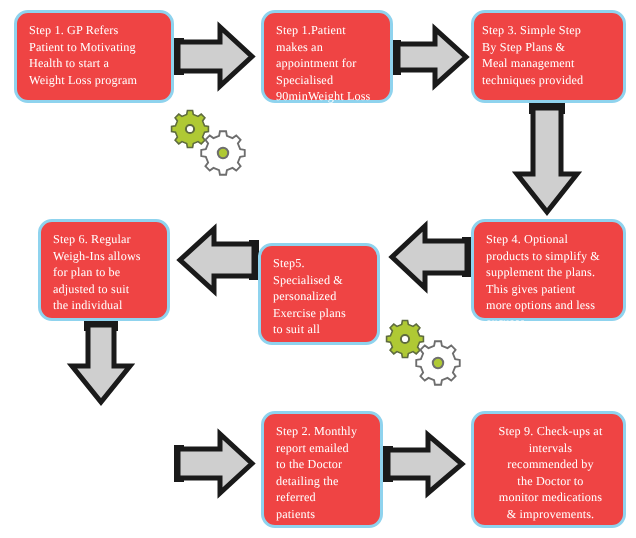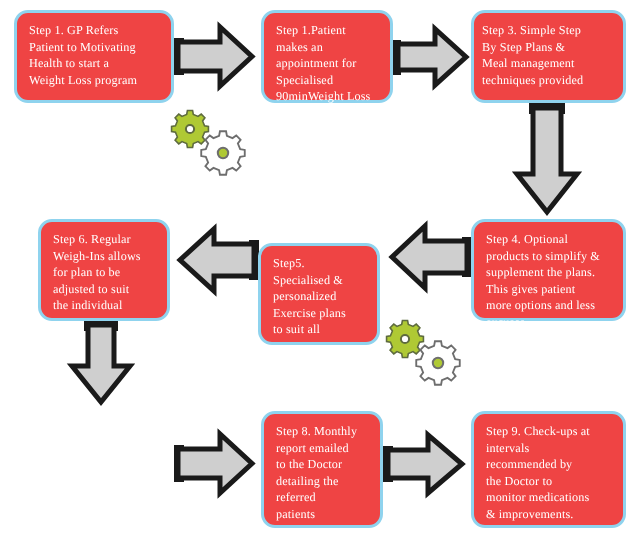--- a/index.html
+++ b/index.html
@@ -45,21 +45,21 @@
   #box1 { left: 14px;  top: 10px;  width: 160px; height: 93px; }
   #box2 { left: 261px; top: 10px;  width: 132px; height: 93px; }
   #box3 { left: 471px; top: 10px;  width: 155px; height: 93px; padding-left: 8px; }
   
   #box6 { left: 38px;  top: 219px; width: 132px; height: 102px; }
   #box5 { left: 258px; top: 219px; width: 122px; height: 102px; margin-top: 24px; }
   #box4 { left: 471px; top: 219px; width: 155px; height: 102px; }
   
   #box7 { left: 14px;  top: 411px; width: 160px; height: 117px; }
   #box8 { left: 261px; top: 411px; width: 122px; height: 117px; }
-  #box9 { left: 471px; top: 411px; width: 155px; height: 117px; }
+  #box9 { left: 471px; top: 411px; width: 155px; height: 117px; text-align: center; }
 
   
   .arrow-layer {
     position: absolute;
     left: 0; top: 0;
     width: 636px; height: 538px;
     pointer-events: none;
   }
   .arrow-shape {
     fill: #CFCFCF;
@@ -170,21 +170,21 @@
   <div class="step-box" id="box6">
     <span class="txt">Step 6. Regular
 Weigh-Ins allows
 for plan to be
 adjusted to suit
 the individual</span>
   </div>
 
 
   <div class="step-box" id="box8">
-    <span class="txt">Step 8. Monthly
+    <span class="txt">Step 2. Monthly
 report emailed
 to the Doctor
 detailing the
 referred
 patients</span>
   </div>
 
   <div class="step-box" id="box9">
     <span class="txt">Step 9. Check-ups at
 intervals

